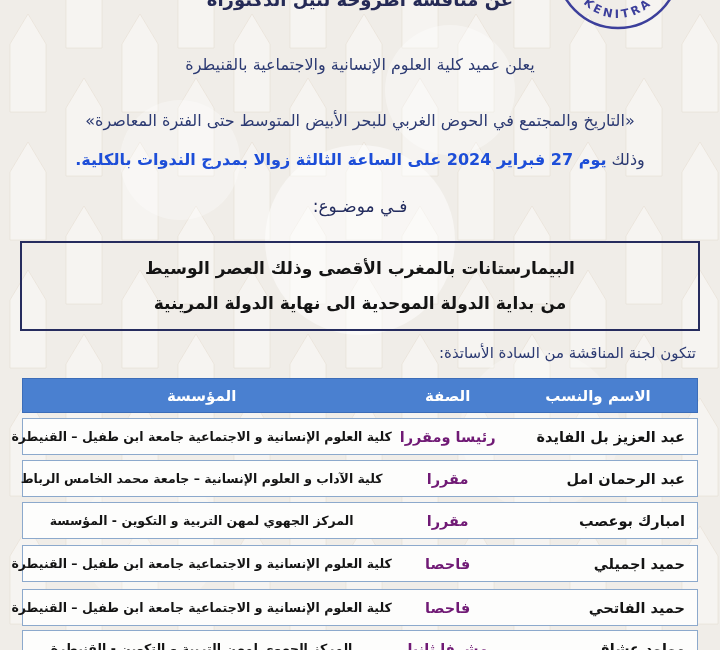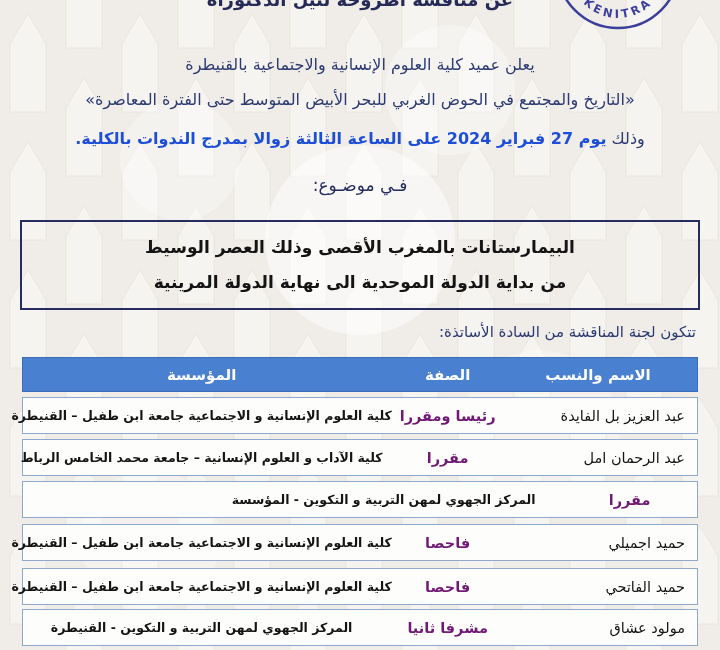--- a/index.html
+++ b/index.html
@@ -16,21 +16,21 @@
     position:absolute;top:-11px;left:0;right:0;
     text-align:center;font-weight:bold;font-size:18px;
     color:#252a56;letter-spacing:0.5px;
   }
   .stamp{position:absolute;top:0;left:548px;width:150px;height:42px;overflow:hidden;}
 
   .para{margin:0 30px;text-align:center;color:#2c3a72;font-size:16px;line-height:1.25;}
   .p1{padding-top:55px;}
   .p2{margin-top:17px;}
   .p2 b{color:#232c5e;}
-  .p3{margin-top:15px;}
+  .p3{margin-top:36px;}
   .p4{margin-top:19px;}
   .p4 b{color:#1d4ed8;}
   .p5{margin-top:26px;font-weight:normal;font-size:17px;color:#232c5e;}
 
   .title-box{
     margin:24px 20px 0;
     border:2.5px solid #262c5e;
     padding:15px 8px 16px;
   }
   .title-box .line{
@@ -55,21 +55,21 @@
   }
   .t-row.g1{margin-top:5px;}
   .t-row.g2{margin-top:6px;}
   .t-row.g3{margin-top:7px;}
   .t-row.g4{margin-top:4px;}
   .cell{display:flex;align-items:center;}
   .c-name{width:27%;justify-content:flex-start;padding-right:12px;box-sizing:border-box;}
   .c-role{width:20%;justify-content:center;}
   .c-inst{width:53%;justify-content:center;}
   .t-header .c-name{padding-right:16px;justify-content:center;}
-  .t-row .c-name{font-weight:normal;font-size:14.5px;color:#141414;}
+  .t-row .c-name{font-weight:bold;font-size:14.5px;color:#141414;}
   .t-row .c-role{font-weight:bold;font-size:14.5px;color:#701a75;}
   .t-row .c-inst{font-weight:bold;font-size:12.5px;color:#141414;white-space:nowrap;}
 </style>
 </head>
 <body>
 
 <svg class="bg-svg" width="720" height="650" viewBox="0 0 720 650">
   <defs>
     <pattern id="bgpat" width="112" height="128" patternUnits="userSpaceOnUse">
       <g fill="#ffffff" fill-opacity="0.40" stroke="#e3d8ca" stroke-opacity="0.45" stroke-width="1">
@@ -131,20 +131,21 @@
       <div class="cell c-inst">كلية العلوم الإنسانية و الاجتماعية  جامعة ابن طفيل – القنيطرة</div>
     </div>
 
     <div class="t-row g1">
       <div class="cell c-name">عبد الرحمان امل</div>
       <div class="cell c-role">مقررا</div>
       <div class="cell c-inst">كلية الآداب و العلوم الإنسانية – جامعة محمد الخامس الرباط</div>
     </div>
 
     <div class="t-row g1">
+      <div class="cell c-name">امبارك بوعصب</div>
       <div class="cell c-role">مقررا</div>
       <div class="cell c-inst">المركز الجهوي لمهن التربية و التكوين - المؤسسة</div>
     </div>
 
     <div class="t-row g2">
       <div class="cell c-name">حميد اجميلي</div>
       <div class="cell c-role">فاحصا</div>
       <div class="cell c-inst">كلية العلوم الإنسانية و الاجتماعية  جامعة ابن طفيل – القنيطرة</div>
     </div>
 

